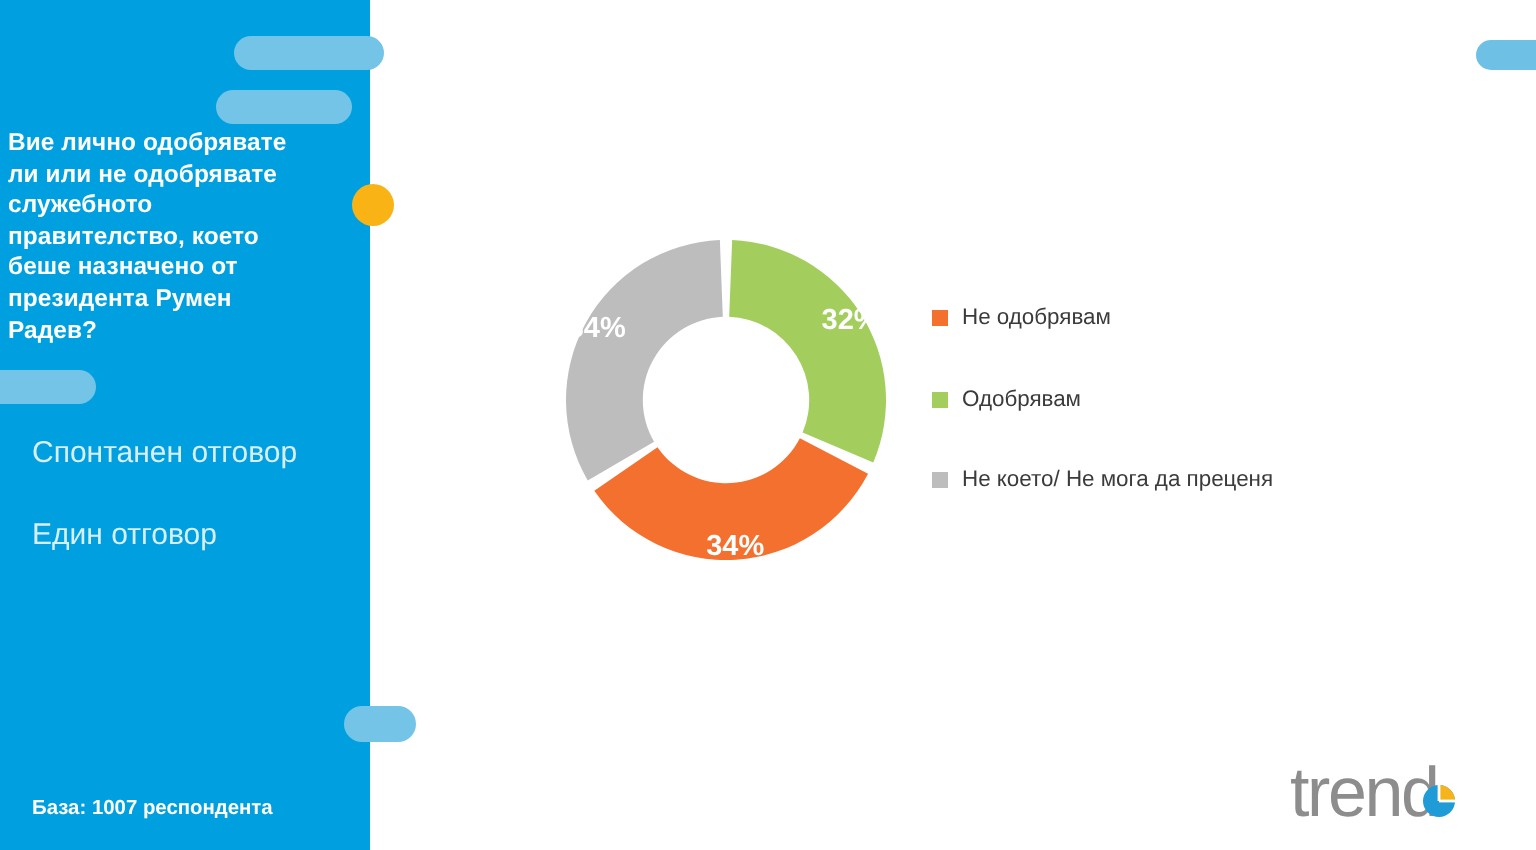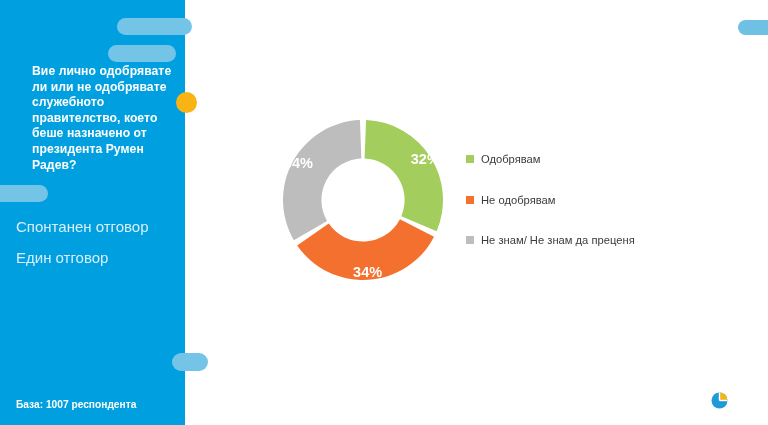--- a/index.html
+++ b/index.html
@@ -72,40 +72,40 @@
     left: 738px;
     top: 20px;
     width: 40px;
     height: 15px;
     background: #6ec1e4;
   }
 
   
   #question-title {
     position: absolute;
-    left: 32px;
+    left: 4px;
     top: 64px;
     width: 156px;
     color: #ffffff;
     font-size: 12.2px;
     font-weight: bold;
     line-height: 15.6px;
     letter-spacing: 0.05px;
   }
   .panel-note {
     position: absolute;
     left: 16px;
     width: 160px;
     color: #d8effb;
     font-size: 15px;
     font-weight: normal;
     line-height: 13px;
   }
   #note-spontaneous { top: 220px; }
-  #note-single { top: 251px; }
+  #note-single { top: 261px; }
 
   #base-line {
     position: absolute;
     left: 16px;
     top: 398px;
     color: #ffffff;
     font-size: 10.2px;
     line-height: 13px;
     white-space: nowrap;
   }
@@ -225,37 +225,38 @@
           <text x="155.31140090204872" y="55.45598253055006" class="slice-label">32%</text>
           <text x="97.63394034126334" y="168.65437255800646" class="slice-label">34%</text>
           <text x="28.328567012762875" y="59.44657885129341" class="slice-label">34%</text>
         </g>
     </svg>
   </div>
 
   <div id="legend">
 
     <div class="legend-item">
+      <span class="legend-swatch" style="background: rgb(244, 112, 46);"></span>
+      <span class="legend-label">Не одобрявам</span>
+    </div>
+
+    <div class="legend-item">
       <span class="legend-swatch" style="background: rgb(163, 206, 94);"></span>
       <span class="legend-label">Одобрявам</span>
     </div>
 
     <div class="legend-item">
-      <span class="legend-swatch" style="background: rgb(244, 112, 46);"></span>
-      <span class="legend-label">Не одобрявам</span>
+      <span class="legend-swatch" style="background: rgb(189, 189, 189);"></span>
+      <span class="legend-label">Не което/ Не мога да преценя</span>
     </div>
 
-    <div class="legend-item">
-      <span class="legend-swatch" style="background: rgb(189, 189, 189);"></span>
-      <span class="legend-label">Не знам/ Не знам да преценя</span>
-    </div>
-
   </div>
 
   <div id="logo">
+    <div id="logo-word">trend</div>
     <svg id="logo-mark" viewBox="0 0 34 34">
       <circle cx="17" cy="17" r="16" fill="#1f9cd8"></circle>
       <path d="M17 17 L17 1 A16 16 0 0 1 33 17 Z" fill="#f6b41c"></path>
       <rect x="15.6" y="1" width="2.8" height="16" fill="#ffffff"></rect>
       <rect x="17" y="15.6" width="16" height="2.8" fill="#ffffff"></rect>
     </svg>
   </div>
 
 </div>
 

